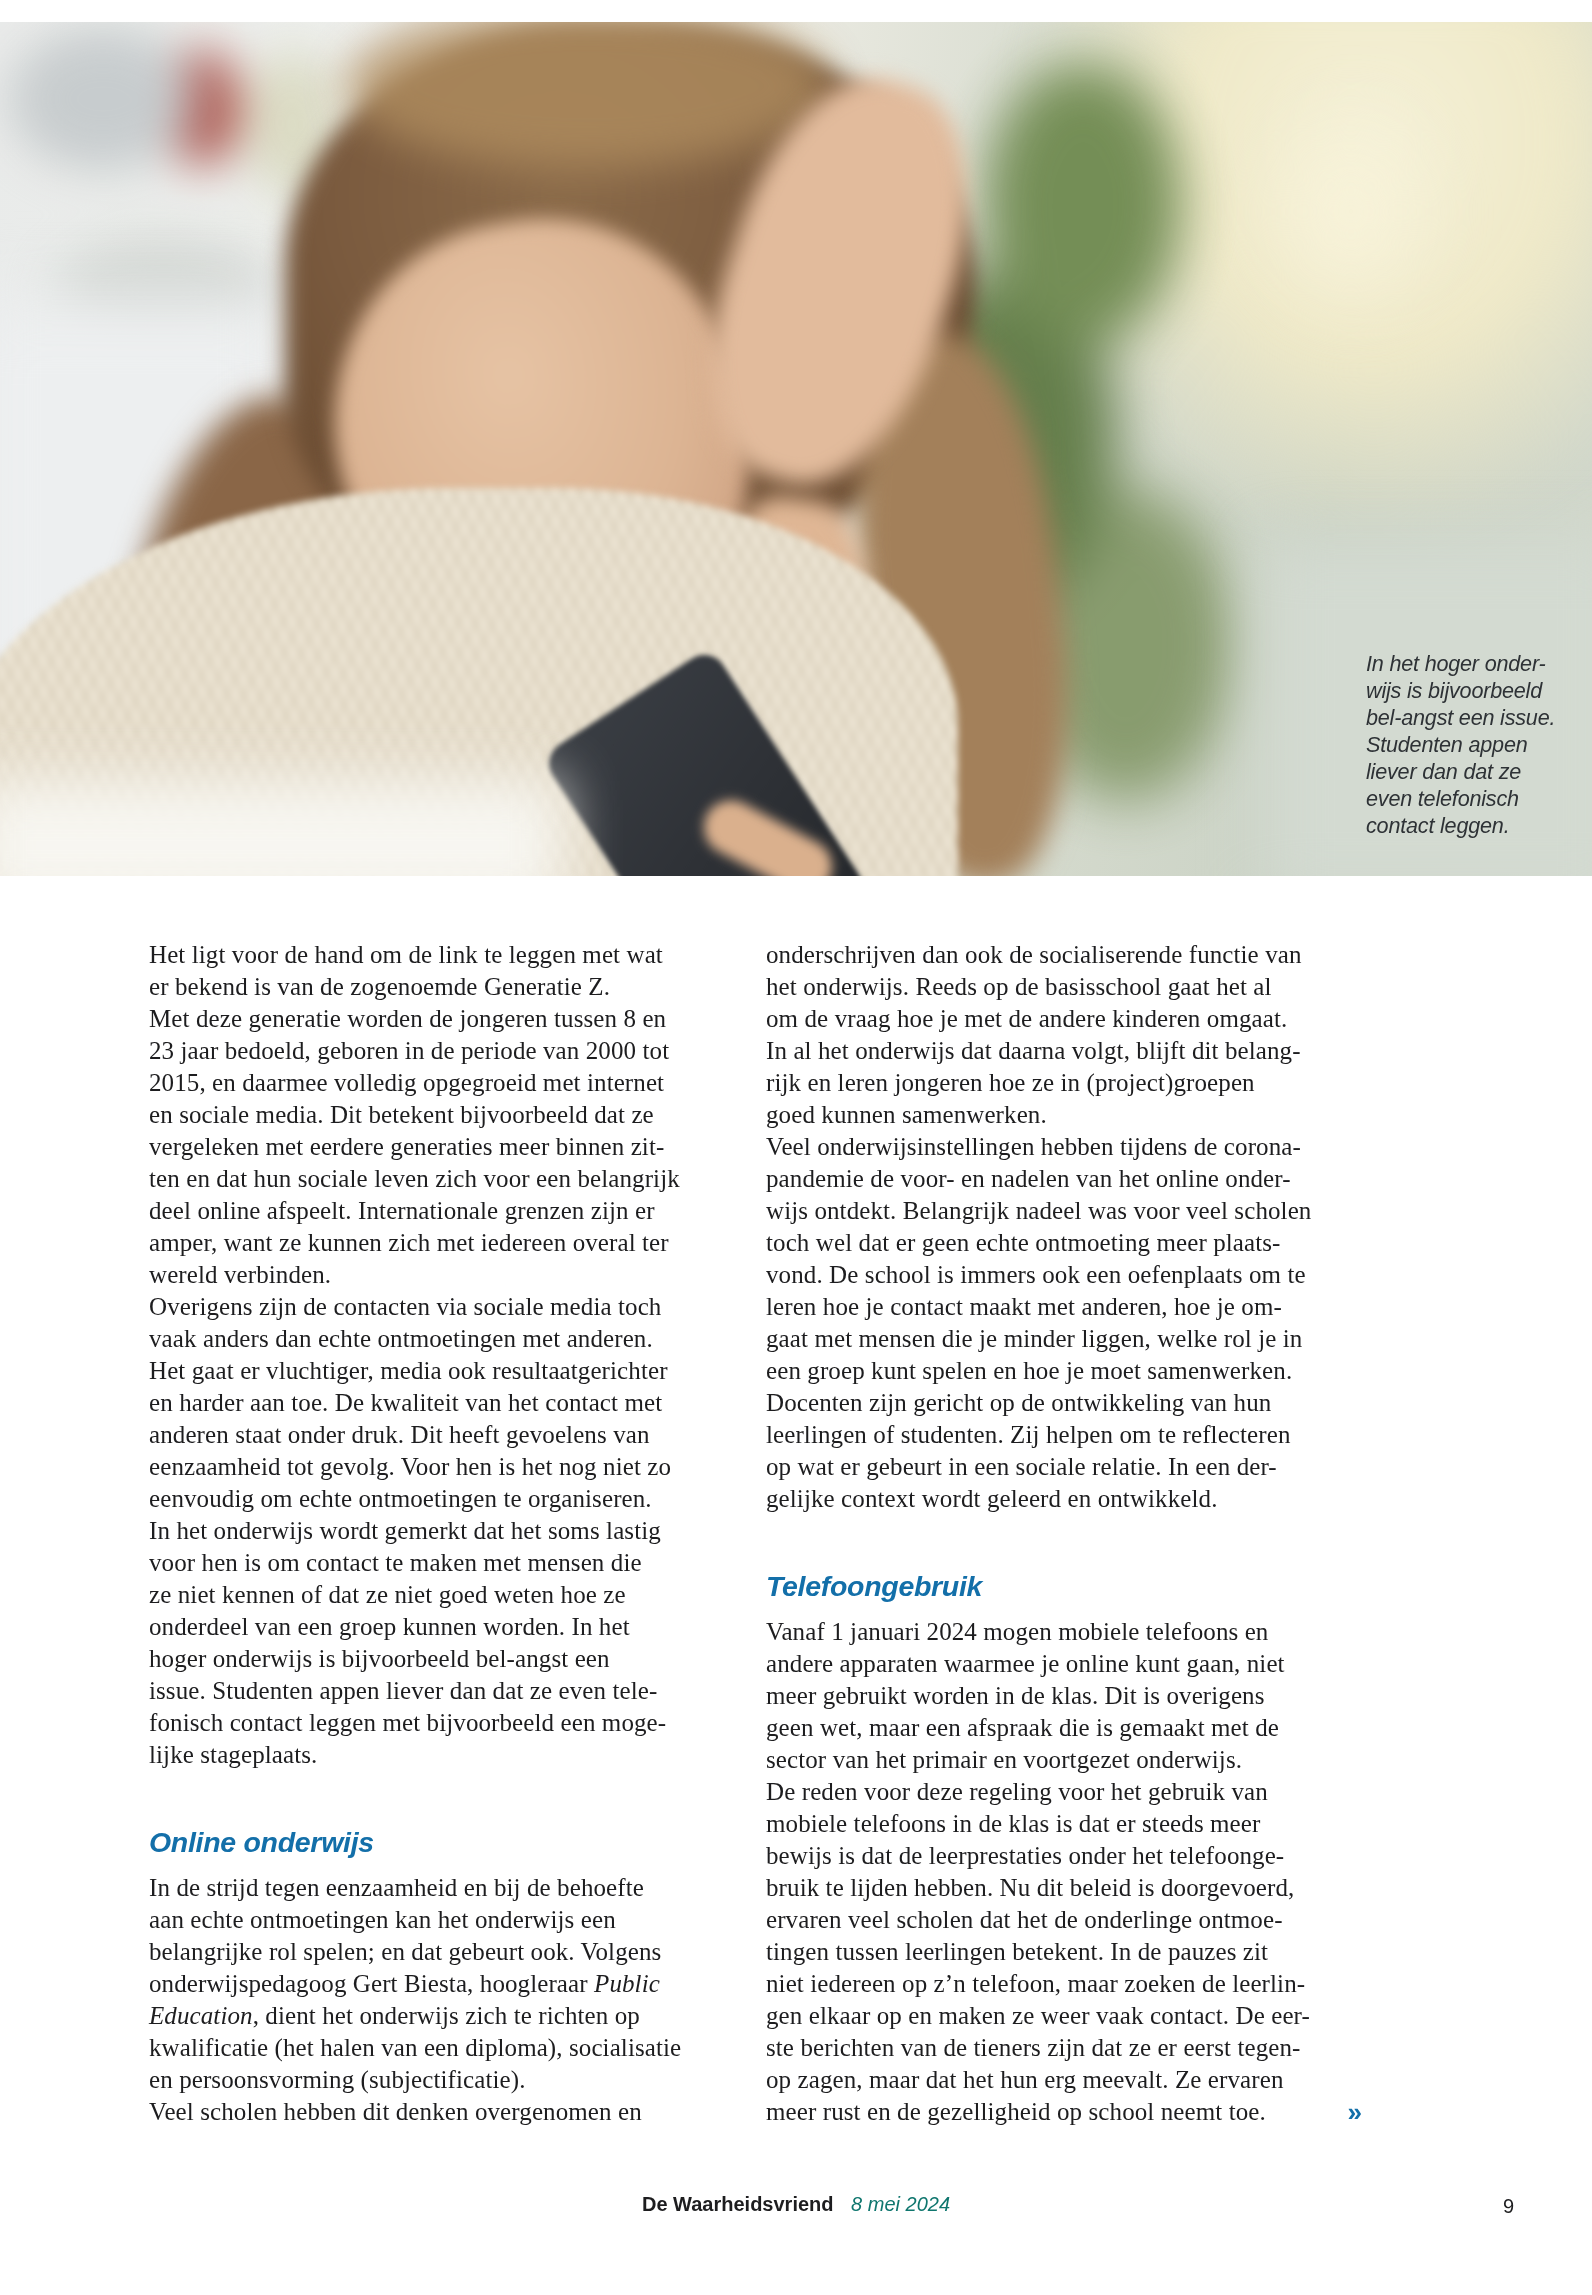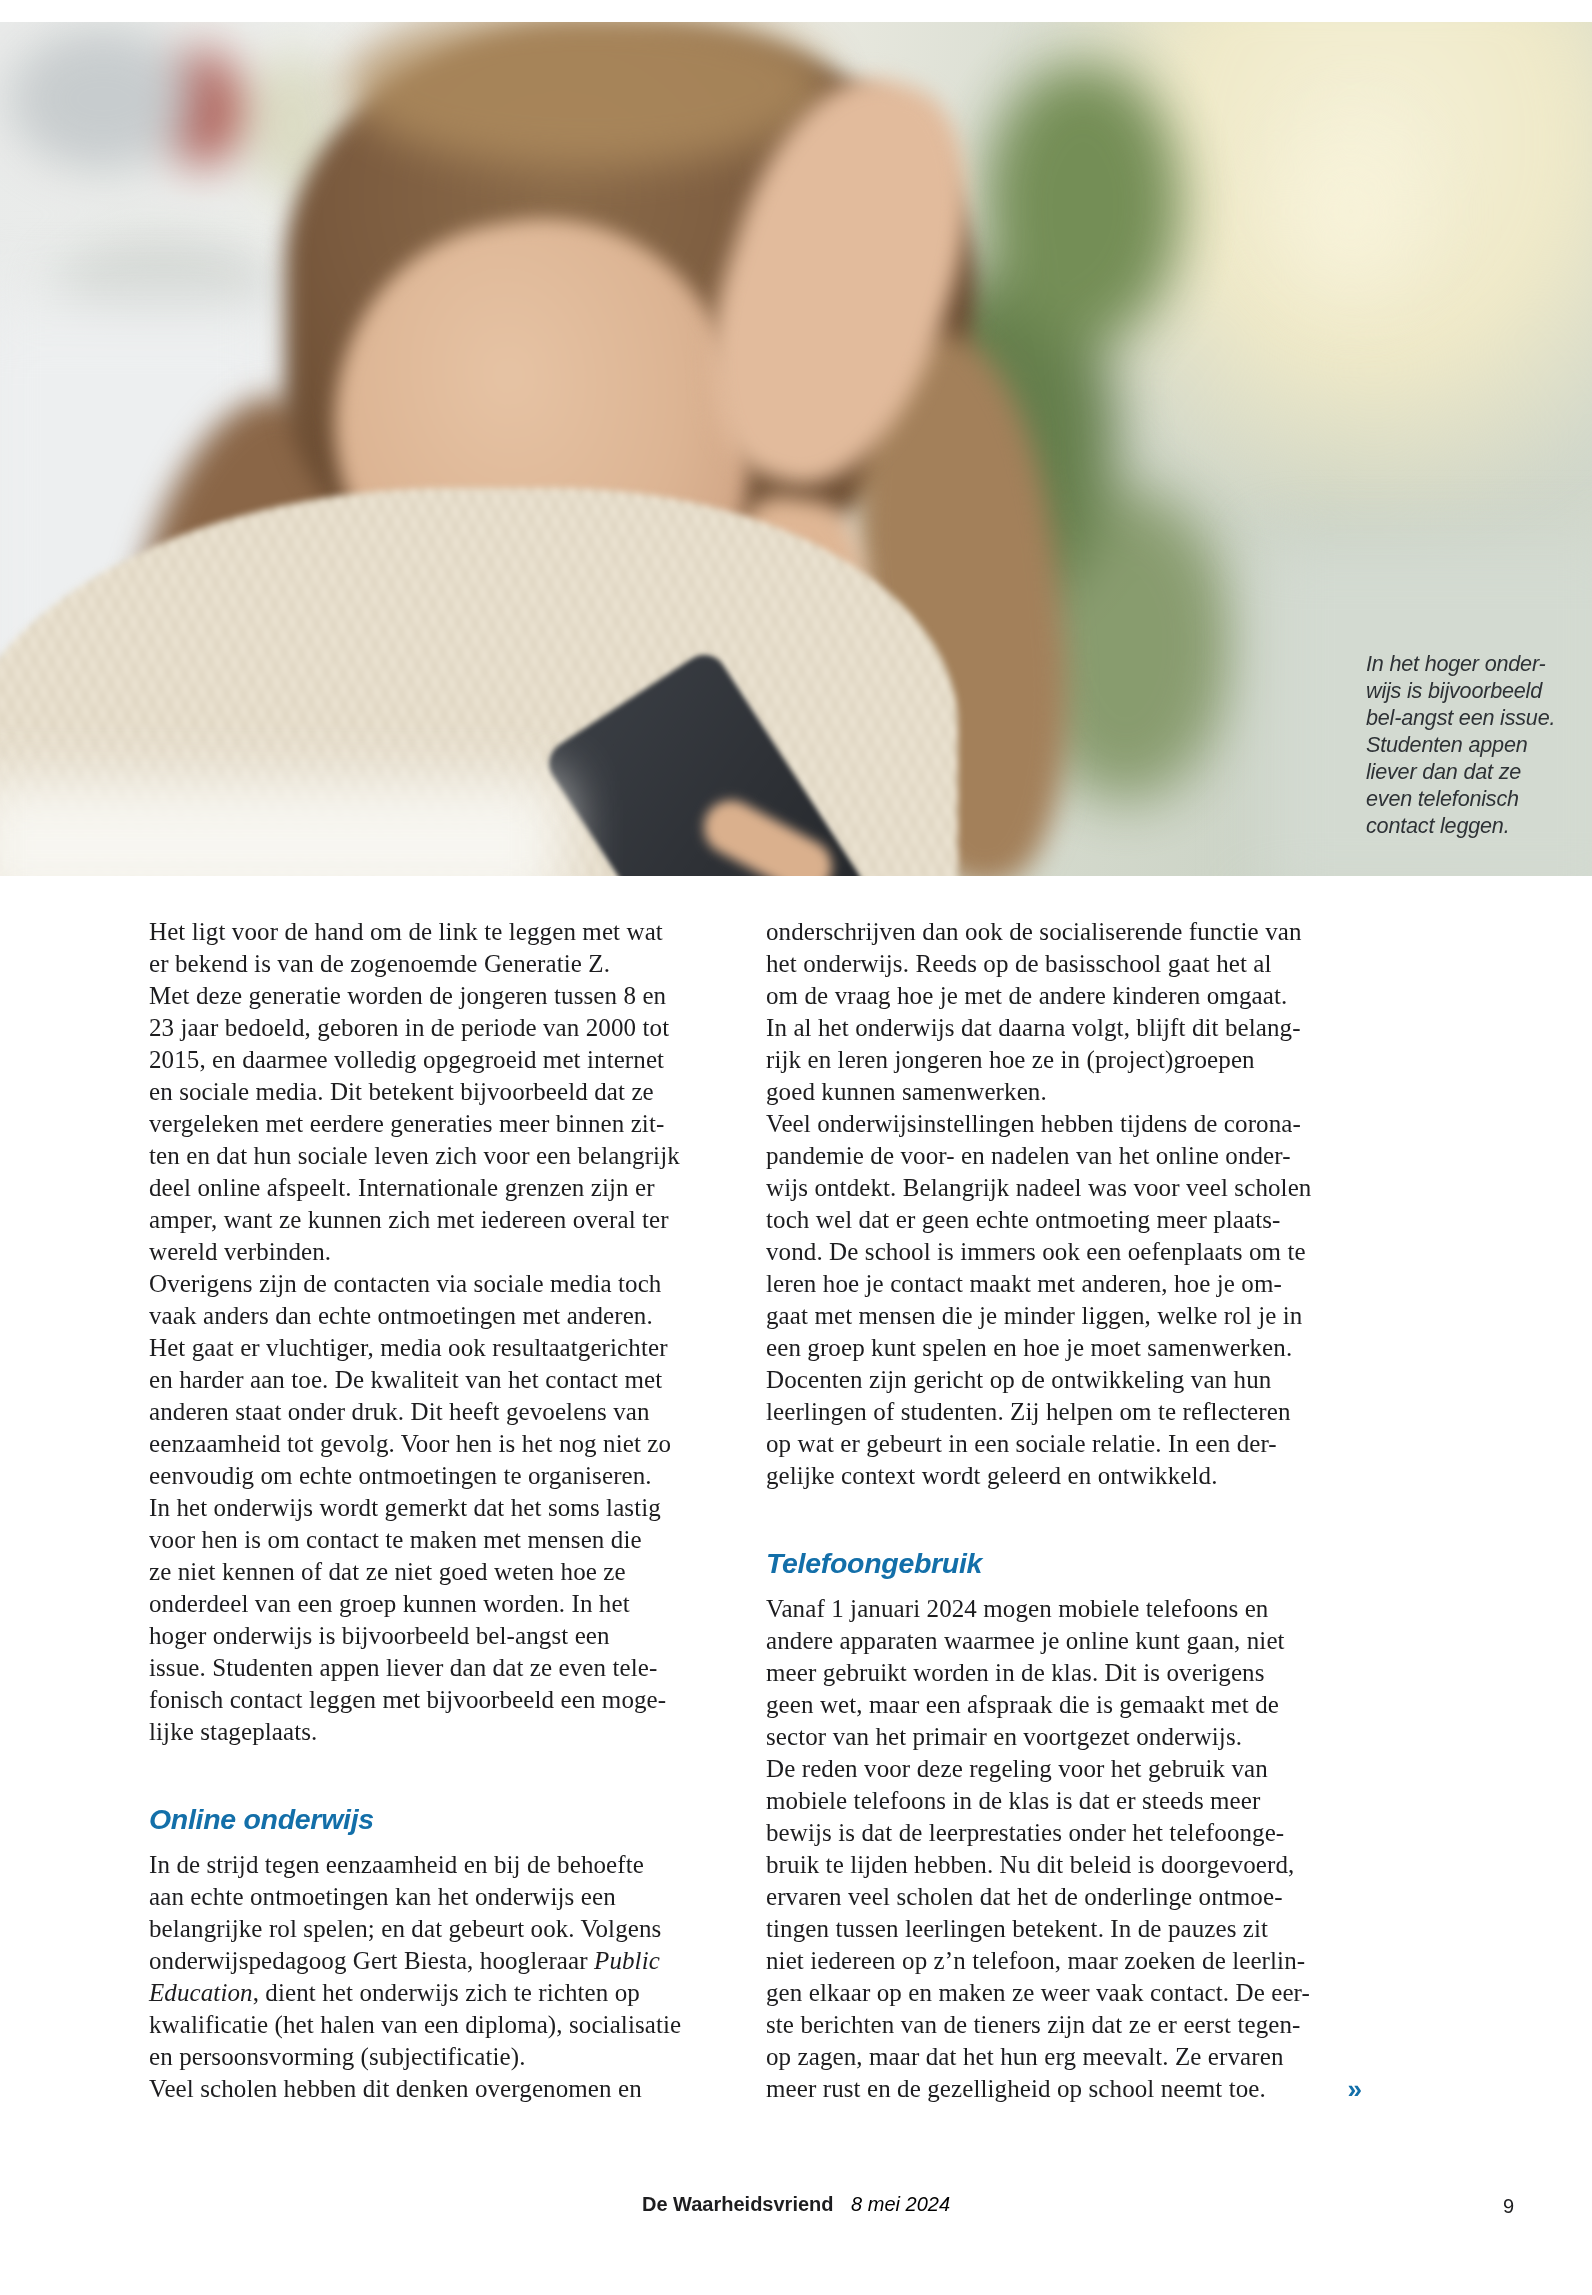--- a/index.html
+++ b/index.html
@@ -48,34 +48,34 @@
   .ph-thumb{left:699px;top:798px;width:138px;height:54px;border-radius:35px;background:#dab08d;filter:blur(6px);transform:rotate(28deg);}
   .ph-bottom-bright{left:-26px;top:759px;width:587px;height:129px;background:#f7f6f1;filter:blur(28px);}
 
   .photo-caption{position:absolute;left:1366px;top:628px;width:211px;
     font-family:"Liberation Sans",sans-serif;font-style:italic;font-size:21.6px;line-height:27px;
     color:#2e3236;letter-spacing:-0.2px;}
   .photo-caption .ln{white-space:nowrap;}
 
   
   .columns{position:absolute;left:149px;top:916px;width:1201px;display:flex;}
-  .col{position:relative;}
+  .col{position:relative;margin-top:23px;}
   .col-left{width:576px;margin-right:41px;}
   .col-right{width:584px;}
   .para .ln{font-size:25px;line-height:32px;white-space:nowrap;letter-spacing:0.1px;}
   .subhead{font-family:"Liberation Sans",sans-serif;font-style:italic;font-weight:700;
     font-size:28.5px;line-height:35px;color:#136fa9;margin:54px 0 12px 0;letter-spacing:-0.3px;}
   .more{position:absolute;right:-12px;bottom:2.6px;font-family:"Liberation Sans",sans-serif;
     font-weight:700;font-size:26px;color:#136fa9;line-height:26px;}
 
   
   .footer-center{position:absolute;left:0;top:2193px;width:100%;text-align:center;
     font-family:"Liberation Sans",sans-serif;font-size:20px;color:#1d1d1f;}
   .footer-mag{font-weight:700;}
-  .footer-date{font-style:italic;font-weight:400;margin-left:12px;color:#000000;}
+  .footer-date{font-style:italic;font-weight:400;margin-left:12px;color:#0f766e;}
   .page-number{position:absolute;left:1503px;top:2195px;font-family:"Liberation Sans",sans-serif;
     font-size:20px;color:#1d1d1f;}
 </style>
 </head>
 <body>
 
 <div class="page">
 
   <figure class="photo">
     <div class="ph ph-shelf"></div>

